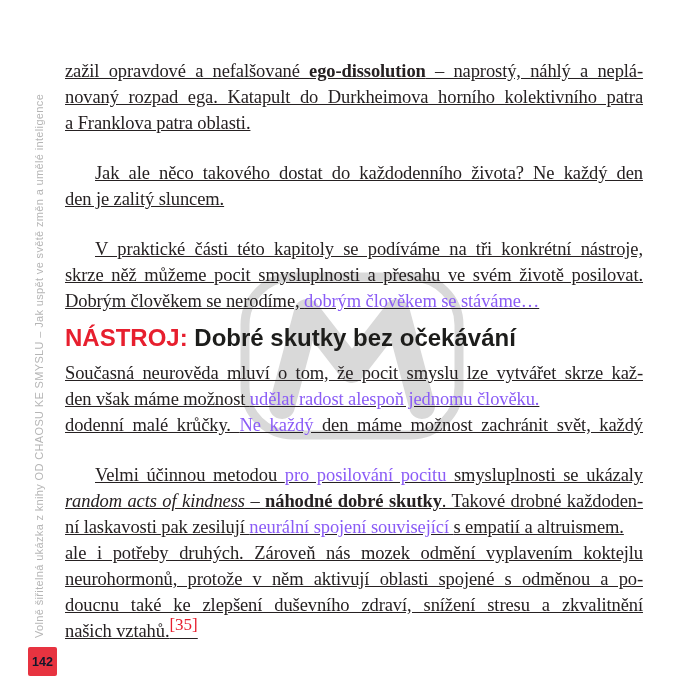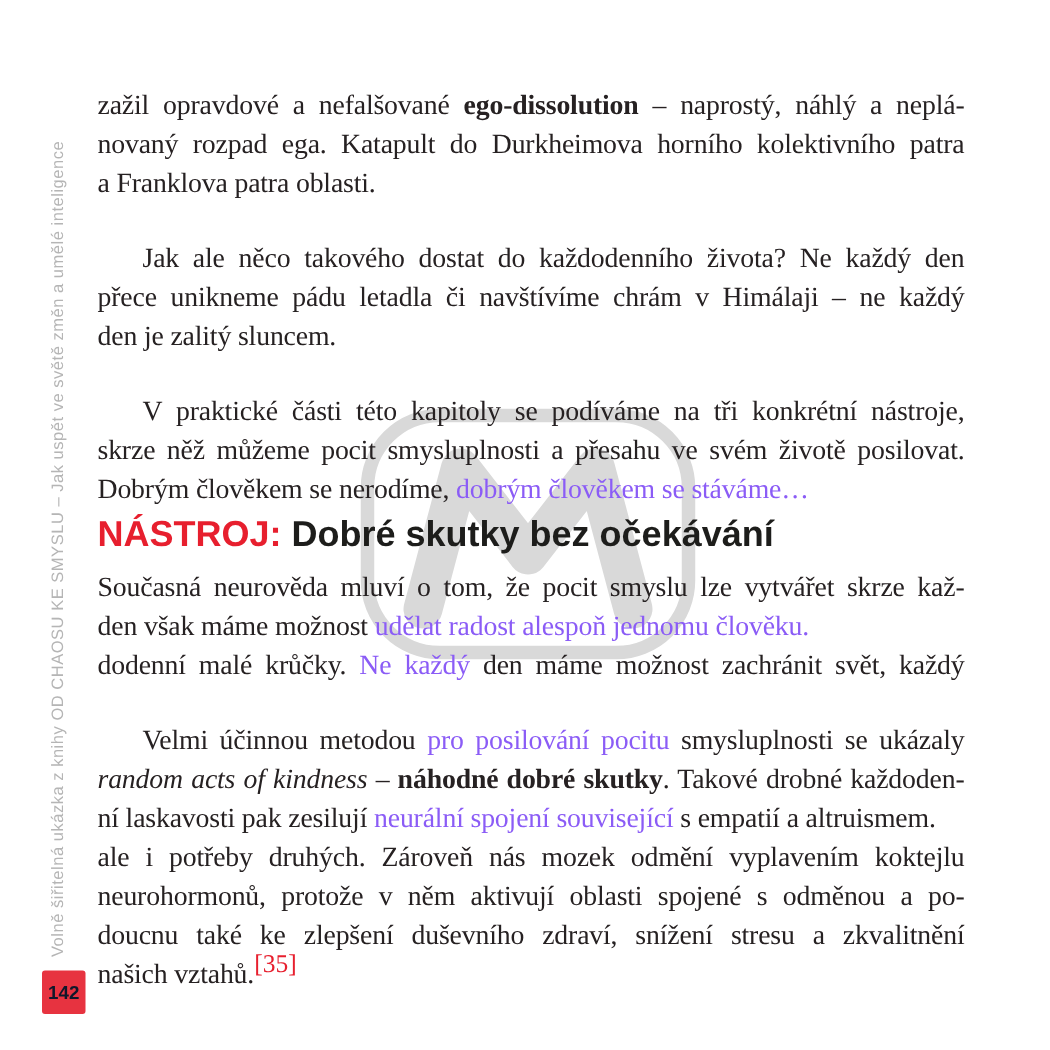--- a/index.html
+++ b/index.html
@@ -17,26 +17,26 @@
 
   
   #pagenum{position:absolute;left:28px;top:647px;width:29px;height:29px;background:#e73340;
         border-radius:2px;display:flex;align-items:center;justify-content:center;
         color:#0f172a;font-family:"Liberation Sans","DejaVu Sans",sans-serif;
         font-size:12.5px;font-weight:bold;z-index:2;}
 
   
   #text-block{position:absolute;left:65px;top:58px;width:578px;z-index:1;
         font-size:18.5px;line-height:26px;color:#262122;letter-spacing:-0.1px;}
-  .line{white-space:nowrap;text-align:justify;text-align-last:justify;}
+  .line{white-space:nowrap;text-align:justify;text-align-last:justify;text-decoration:underline;}
   .line.last{text-align-last:left;}
   .line.ind{padding-left:30px;margin-top:24px;}
   .heading{font-family:"Liberation Sans","DejaVu Sans",sans-serif;
         font-size:24px;font-weight:bold;line-height:28px;
-        margin-top:3px;margin-bottom:8px;letter-spacing:0;white-space:nowrap;
+        margin-top:10px;margin-bottom:8px;letter-spacing:0;white-space:nowrap;
         text-align:left;text-align-last:left;}
   .hred{color:#e71f2e;}
   .hblk{color:#1d1d1b;}
   .n{font-style:normal;font-weight:normal;}
   .b{font-weight:bold;}
   .i{font-style:italic;}
   .g{color:#8b5cf6;}
   .sup{color:#e71f2e;font-size:17px;vertical-align:super;line-height:0;letter-spacing:0;}
 </style>
 </head>
@@ -49,21 +49,20 @@
     <path d="M 44 136 L 69 42 L 114 100 L 159 42 L 184 136" fill="none" stroke="#d9d9d9" stroke-width="26" stroke-linejoin="round" stroke-linecap="round"></path>
   </svg>
 
   <div id="sidebar-text">Volně šiřitelná ukázka z knihy OD CHAOSU KE SMYSLU – Jak uspět ve světě změn a umělé inteligence</div>
 
   <div id="text-block">
       <div class="line"><span class="n">zažil opravdové a nefalšované </span><span class="b">ego-dissolution</span><span class="n"> – naprostý, náhlý a neplá-</span></div>
       <div class="line"><span class="n">novaný rozpad ega. Katapult do Durkheimova horního kolektivního patra</span></div>
       <div class="line last"><span class="n">a Franklova patra oblasti.</span></div>
       <div class="line ind"><span class="n">Jak ale něco takového dostat do každodenního života? Ne každý den</span></div>
-      <div class="line"><span class="n">přece unikneme pádu letadla či navštívíme chrám v Himálaji – ne každý</span></div>
       <div class="line last"><span class="n">den je zalitý sluncem.</span></div>
       <div class="line ind"><span class="n">V praktické části této kapitoly se podíváme na tři konkrétní nástroje,</span></div>
       <div class="line"><span class="n">skrze něž můžeme pocit smysluplnosti a přesahu ve svém životě posilovat.</span></div>
       <div class="line last"><span class="n">Dobrým člověkem se nerodíme, </span><span class="g">dobrým člověkem se stáváme…</span></div>
       <div class="heading"><span class="hred">NÁSTROJ: </span><span class="hblk">Dobré skutky bez očekávání</span></div>
       <div class="line"><span class="n">Současná neurověda mluví o tom, že pocit smyslu lze vytvářet skrze kaž-</span></div>
       <div class="line last"><span class="n">den však máme možnost </span><span class="g">udělat radost alespoň jednomu člověku.</span></div>
       <div class="line"><span class="n">dodenní malé krůčky. </span><span class="g">Ne každý </span><span class="n">den máme možnost zachránit svět, každý</span></div>
       <div class="line ind"><span class="n">Velmi účinnou metodou </span><span class="g">pro posilování pocitu </span><span class="n">smysluplnosti se ukázaly</span></div>
       <div class="line"><span class="i">random acts of kindness</span><span class="n"> – </span><span class="b">náhodné dobré skutky</span><span class="n">. Takové drobné každoden-</span></div>

